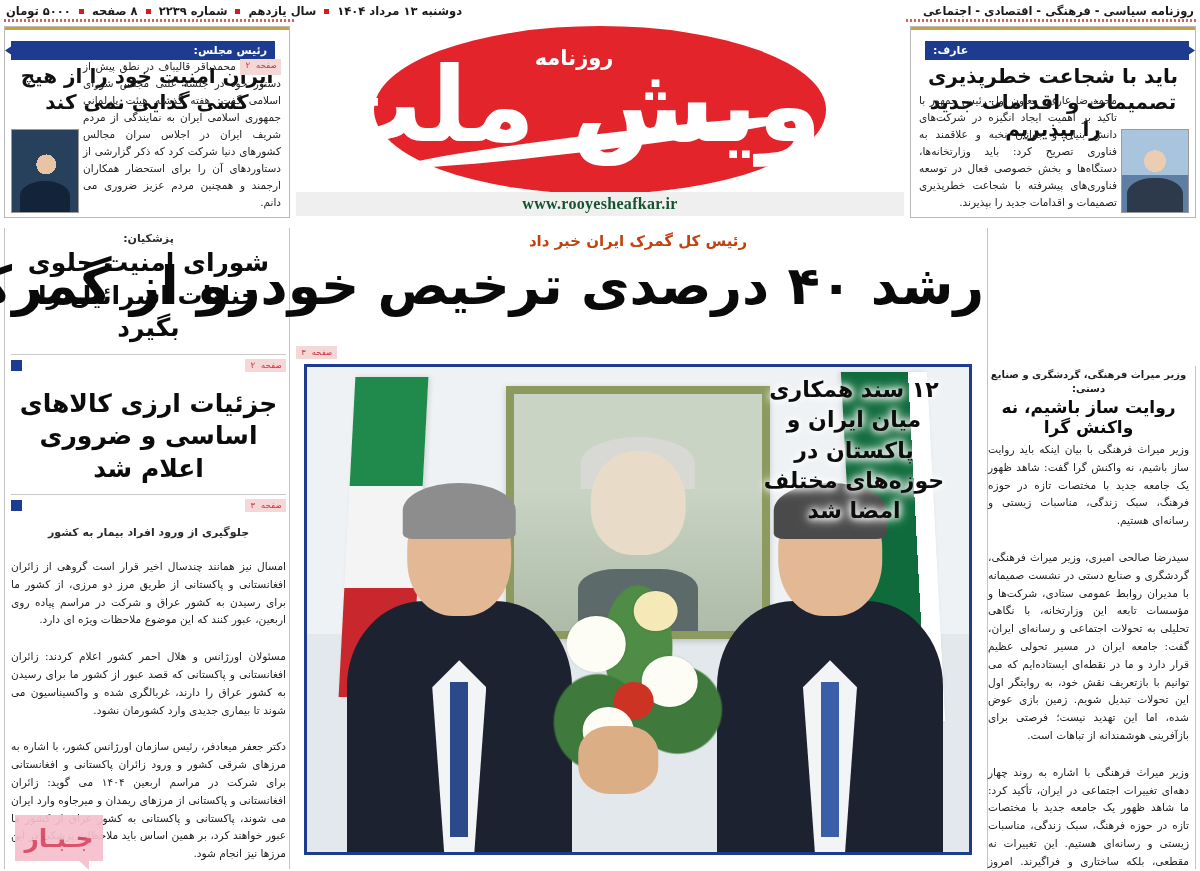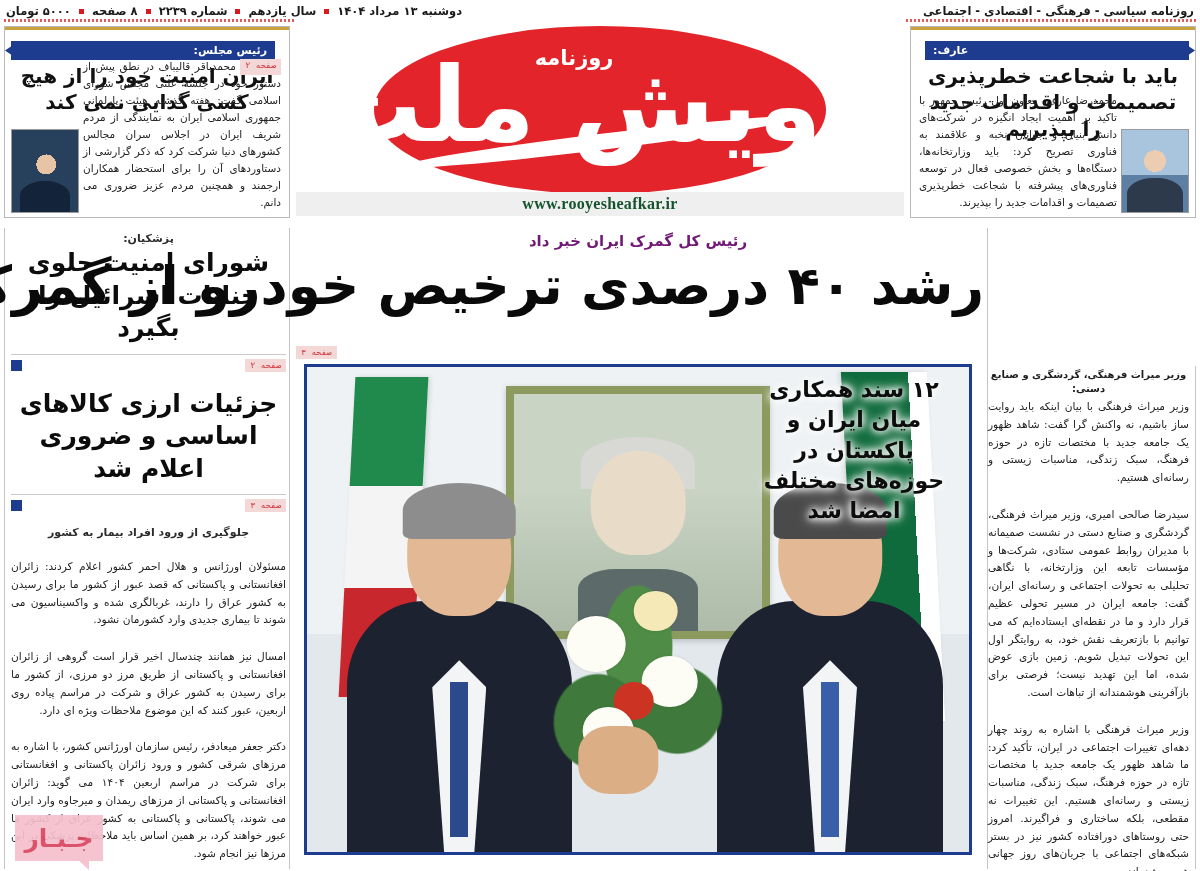--- a/index.html
+++ b/index.html
@@ -261,21 +261,21 @@
     text-align: justify;
     color: #1d1d1d;
     margin: 19px 0 0;
   }
 
   
   .center-kicker {
     text-align: center;
     font-size: 15px;
     font-weight: bold;
-    color: #701a75;
+    color: #c2410c;
     margin: 4px 0 0;
   }
   .center-title {
     text-align: center;
     font-size: 53px;
     line-height: 1.12;
     font-weight: bold;
     color: #0a0a0a;
     margin: 6px 0 0;
     letter-spacing: -2.5px;
@@ -530,22 +530,22 @@
     <div style="margin-top:16px;">
       <h3 class="lead-title">جزئیات ارزی کالاهای اساسی و ضروری اعلام شد</h3>
       <div class="rule-row">
         <span class="pagelink">صفحه ۳</span>
         <span class="bluesq"></span>
       </div>
     </div>
 
     <div style="margin-top:14px;">
       <div class="lead-kicker">جلوگیری از ورود افراد بیمار به کشور</div>
+      <p class="para">امسال نیز همانند چندسال اخیر قرار است گروهی از زائران افغانستانی و پاکستانی از طریق مرز دو مرزی، از کشور ما برای رسیدن به کشور عراق و شرکت در مراسم پیاده روی اربعین، عبور کنند که این موضوع ملاحظات ویژه ای دارد.</p>
       <p class="para">مسئولان اورژانس و هلال احمر کشور اعلام کردند: زائران افغانستانی و پاکستانی که قصد عبور از کشور ما برای رسیدن به کشور عراق را دارند، غربالگری شده و واکسیناسیون می شوند تا بیماری جدیدی وارد کشورمان نشود.</p>
-      <p class="para">امسال نیز همانند چندسال اخیر قرار است گروهی از زائران افغانستانی و پاکستانی از طریق مرز دو مرزی، از کشور ما برای رسیدن به کشور عراق و شرکت در مراسم پیاده روی اربعین، عبور کنند که این موضوع ملاحظات ویژه ای دارد.</p>
       <p class="para">دکتر جعفر میعادفر، رئیس سازمان اورژانس کشور، با اشاره به مرزهای شرقی کشور و ورود زائران پاکستانی و افغانستانی برای شرکت در مراسم اربعین ۱۴۰۴ می گوید: زائران افغانستانی و پاکستانی از مرزهای ریمدان و میرجاوه وارد ایران می شوند، پاکستانی و پاکستانی به کشور عراق از کشور ما عبور خواهند کرد، بر همین اساس باید ملاحظات پزشکی در این مرزها نیز انجام شود.</p>
 
     </div>
 
     <div class="watermark">
       <div class="wm-text">جـبـار</div>
     </div>
   </div>
 
   <div class="col-center">
@@ -592,19 +592,20 @@
         </div>
         <div class="handshake"></div>
 
         <div class="photo-overlay">۱۲ سند همکاری میان ایران و پاکستان در حوزه‌های مختلف امضا شد</div>
       </div>
     </div>
   </div>
 
   <div class="col-right">
     <div class="r-kicker">وزیر میراث فرهنگی، گردشگری و صنایع دستی:</div>
+    <h3 class="r-title">روایت ساز باشیم، نه واکنش گرا</h3>
     <p class="para" style="margin-top:2px;">وزیر میراث فرهنگی با بیان اینکه باید روایت ساز باشیم، نه واکنش گرا گفت: شاهد ظهور یک جامعه جدید با مختصات تازه در حوزه فرهنگ، سبک زندگی، مناسبات زیستی و رسانه‌ای هستیم.</p>
     <p class="para">سیدرضا صالحی امیری، وزیر میراث فرهنگی، گردشگری و صنایع دستی در نشست صمیمانه با مدیران روابط عمومی ستادی، شرکت‌ها و مؤسسات تابعه این وزارتخانه، با نگاهی تحلیلی به تحولات اجتماعی و رسانه‌ای ایران، گفت: جامعه ایران در مسیر تحولی عظیم قرار دارد و ما در نقطه‌ای ایستاده‌ایم که می توانیم با بازتعریف نقش خود، به روایتگر اول این تحولات تبدیل شویم. زمین بازی عوض شده، اما این تهدید نیست؛ فرصتی برای بازآفرینی هوشمندانه از تباهات است.</p>
     <p class="para">وزیر میراث فرهنگی با اشاره به روند چهار دهه‌ای تغییرات اجتماعی در ایران، تأکید کرد: ما شاهد ظهور یک جامعه جدید با مختصات تازه در حوزه فرهنگ، سبک زندگی، مناسبات زیستی و رسانه‌ای هستیم. این تغییرات نه مقطعی، بلکه ساختاری و فراگیرند. امروز حتی روستاهای دورافتاده کشور نیز در بستر شبکه‌های اجتماعی با جریان‌های روز جهانی هم‌سو شده‌اند.</p>
 
   </div>
 
 </div>
 
 </body></html>

